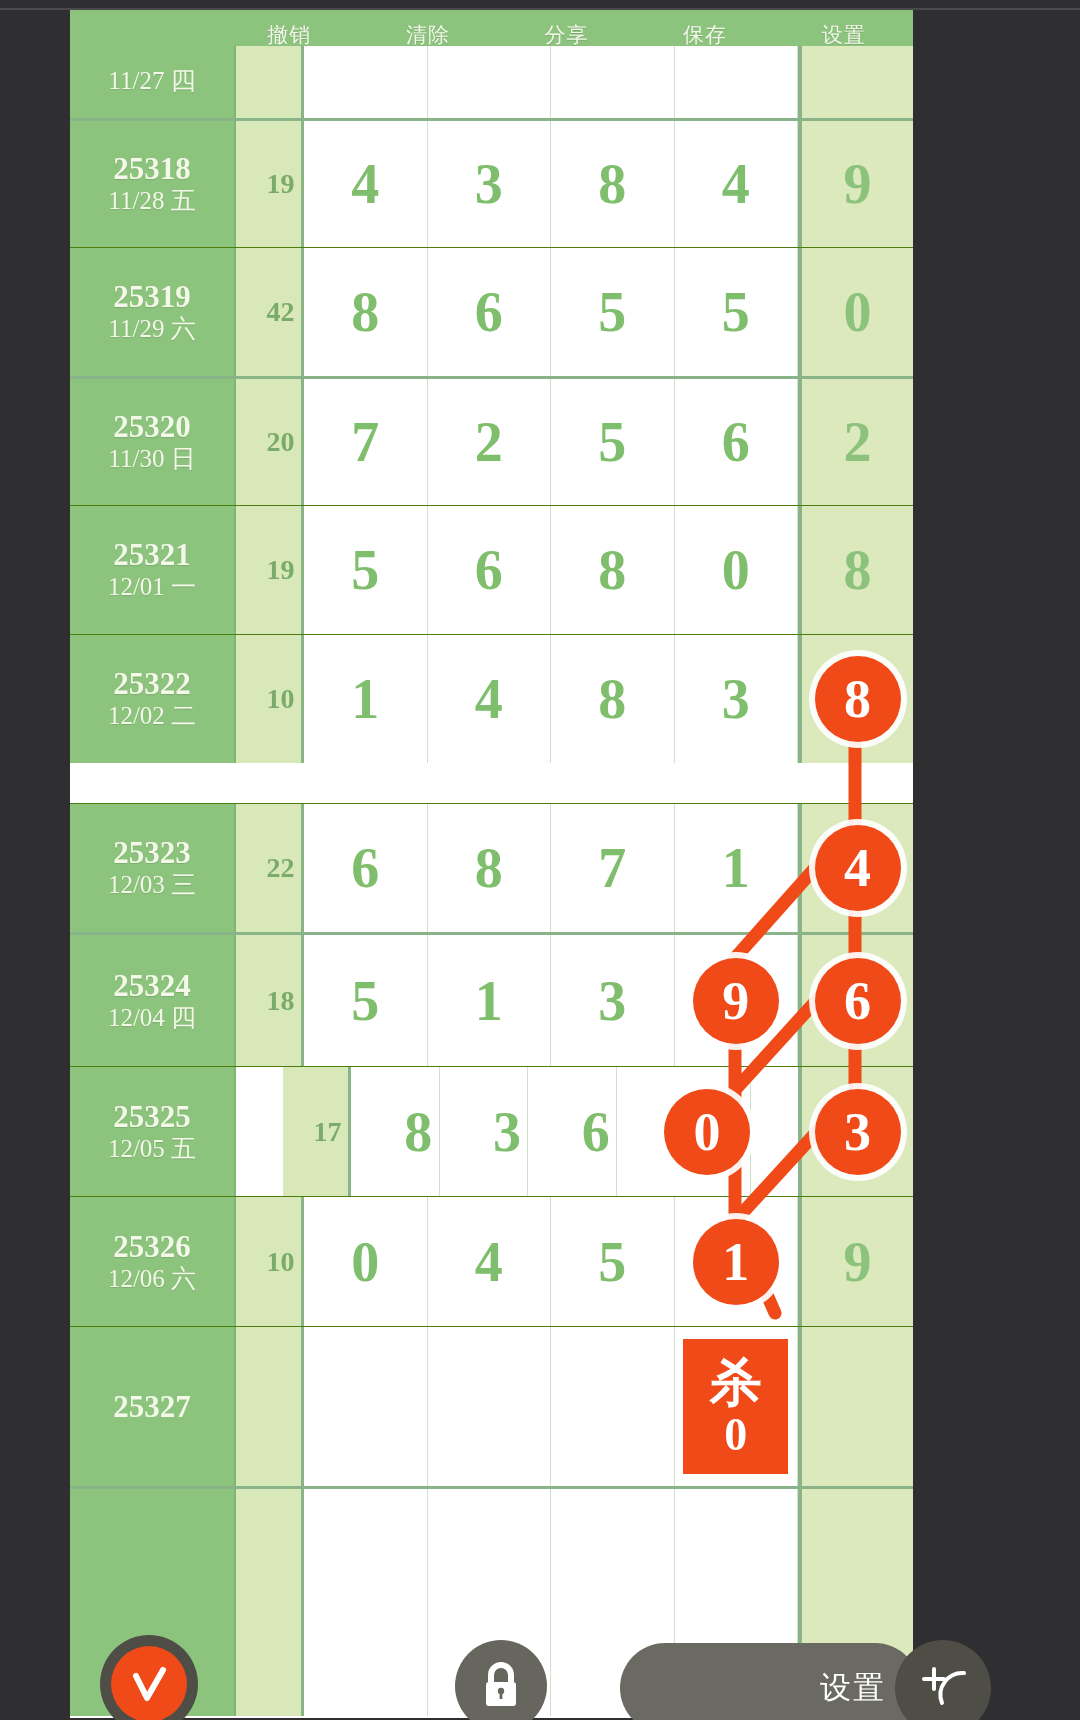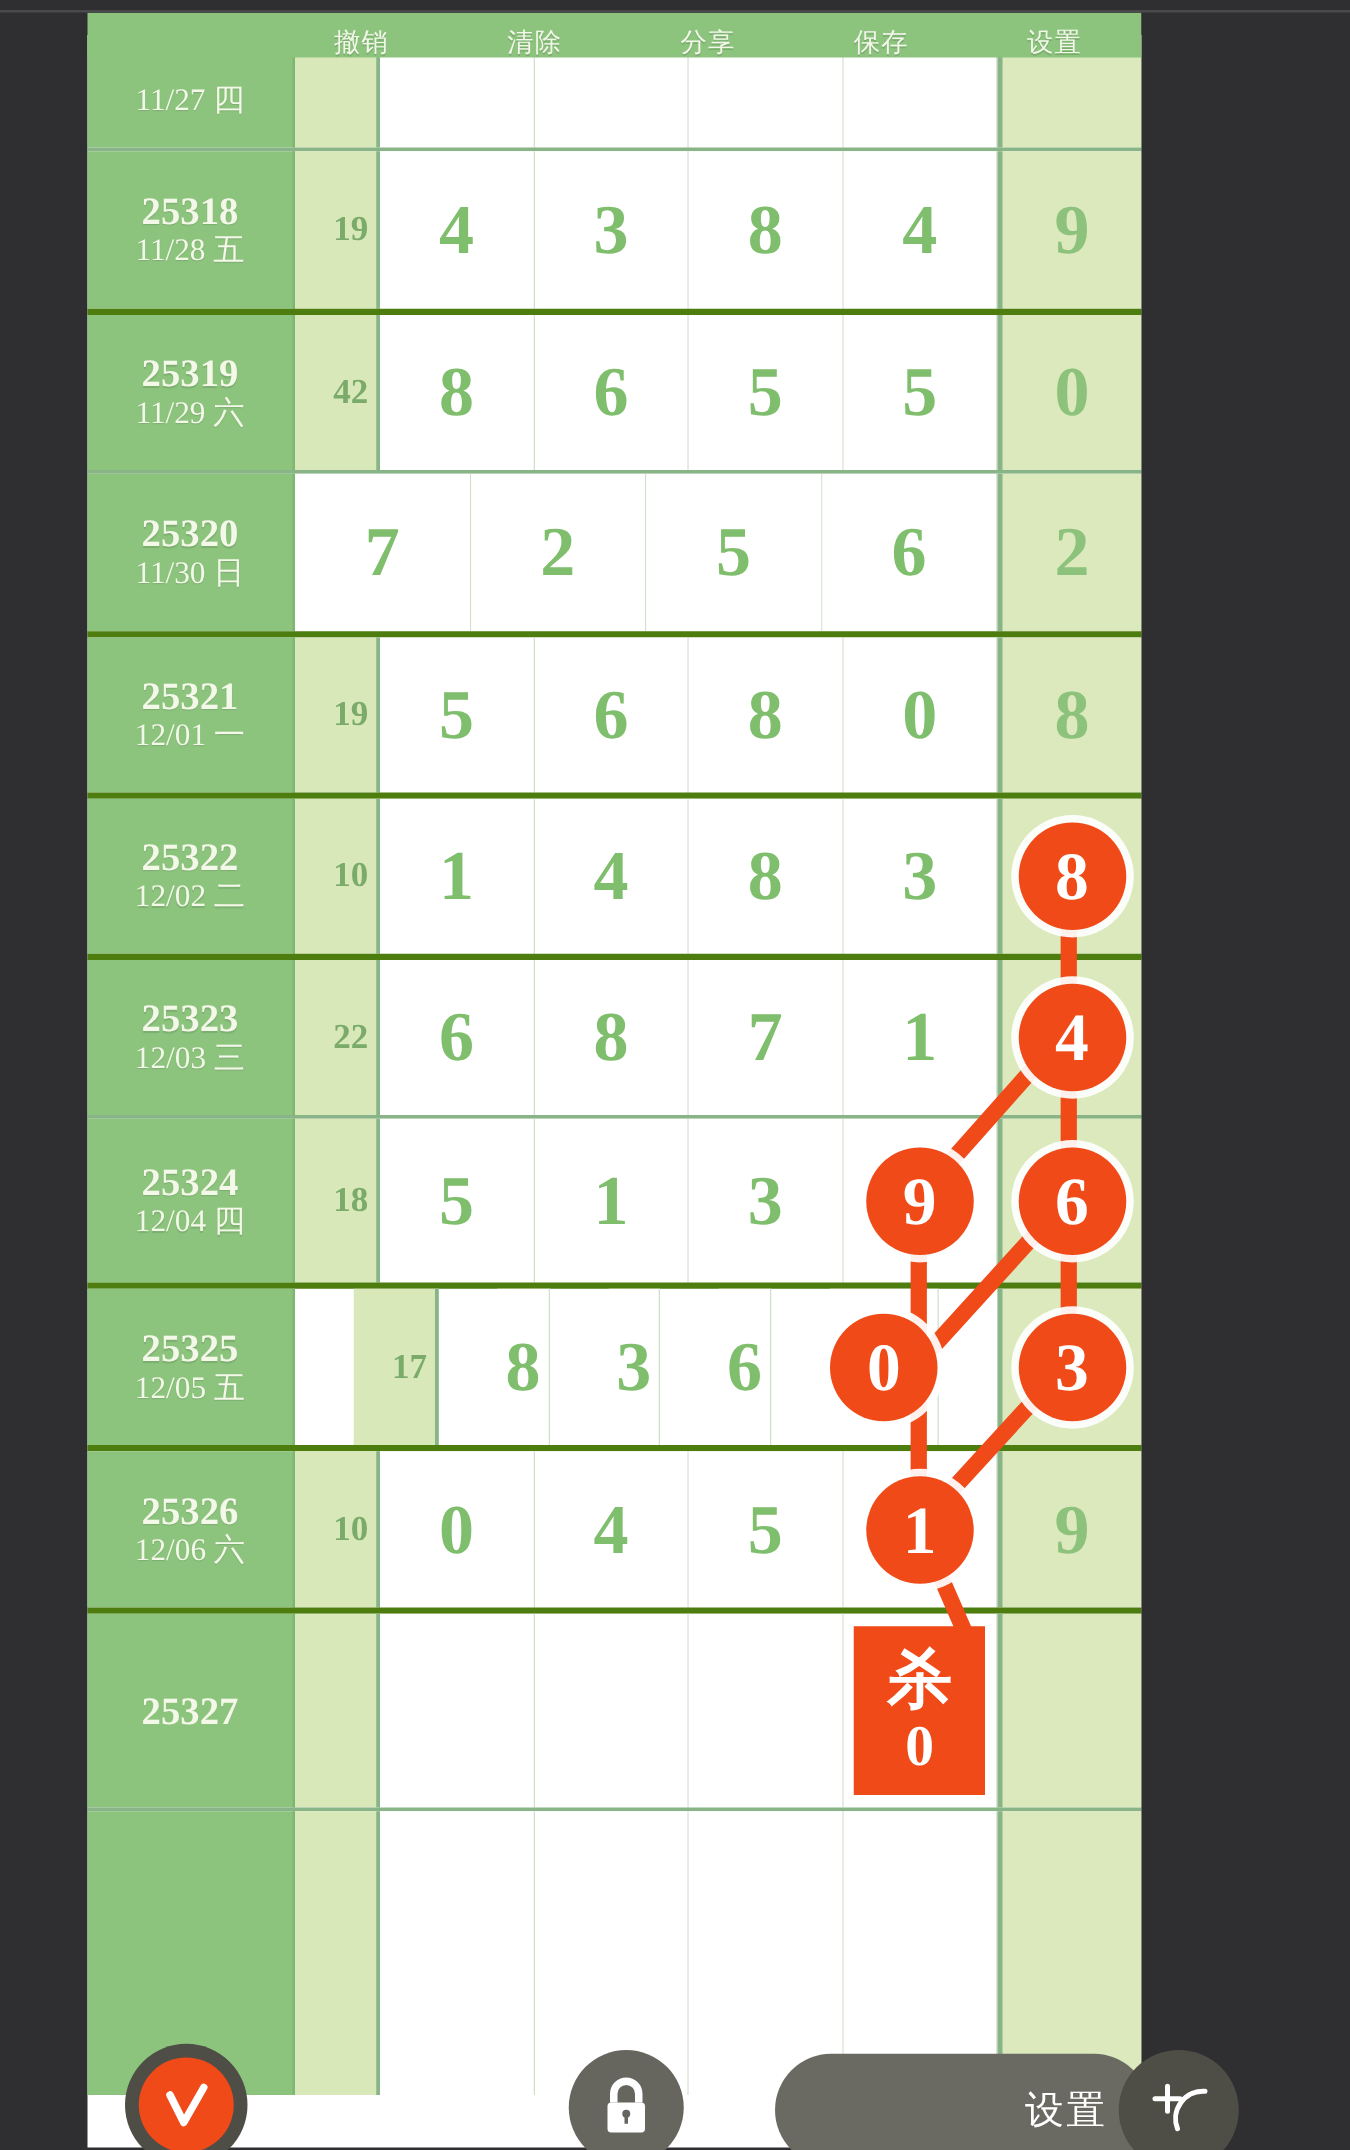--- a/index.html
+++ b/index.html
@@ -40,21 +40,21 @@
     background:#ffffff;
     z-index:10;
   }
   .row{
     display:flex;
     width:843px;
     box-sizing:border-box;
     position:relative;
   }
   .row.sep{border-top:3px solid #89b488;}
-  .row.thin{border-top:5px solid #4d7c0f;}
+  .row.thin{border-top:1px solid #4d7c0f;}
 
   .c-issue{
     width:166px;flex:none;
     background:#8cc47e;
     color:#f4f8e8;
     display:flex;flex-direction:column;
     align-items:center;justify-content:center;
     box-sizing:border-box;
     border-right:2px solid #7fb673;
   }
@@ -234,20 +234,21 @@
     <div class="c-last">
         <span>0</span>
       </div>
   </div>
 
   <div class="row sep" style="height:129px;">
     <div class="c-issue">
       <div class="no">25320</div>
       <div class="dt">11/30 日</div>
     </div>
+    <div class="c-sum">20</div>
     <div class="c-num">
         <span>7</span>
       </div>
     <div class="c-num">
         <span>2</span>
       </div>
     <div class="c-num">
         <span>5</span>
       </div>
     <div class="c-num">
@@ -297,21 +298,21 @@
         <span>8</span>
       </div>
     <div class="c-num">
         <span>3</span>
       </div>
     <div class="c-last">
       <span class="mark">8</span>
     </div>
   </div>
 
-  <div class="row thin" style="height:129px;">
+  <div class="row thin" style="height:129px;margin-top:40px;">
     <div class="c-issue">
       <div class="no">25323</div>
       <div class="dt">12/03 三</div>
     </div>
     <div class="c-sum">22</div>
     <div class="c-num">
         <span>6</span>
       </div>
     <div class="c-num">
         <span>8</span>

